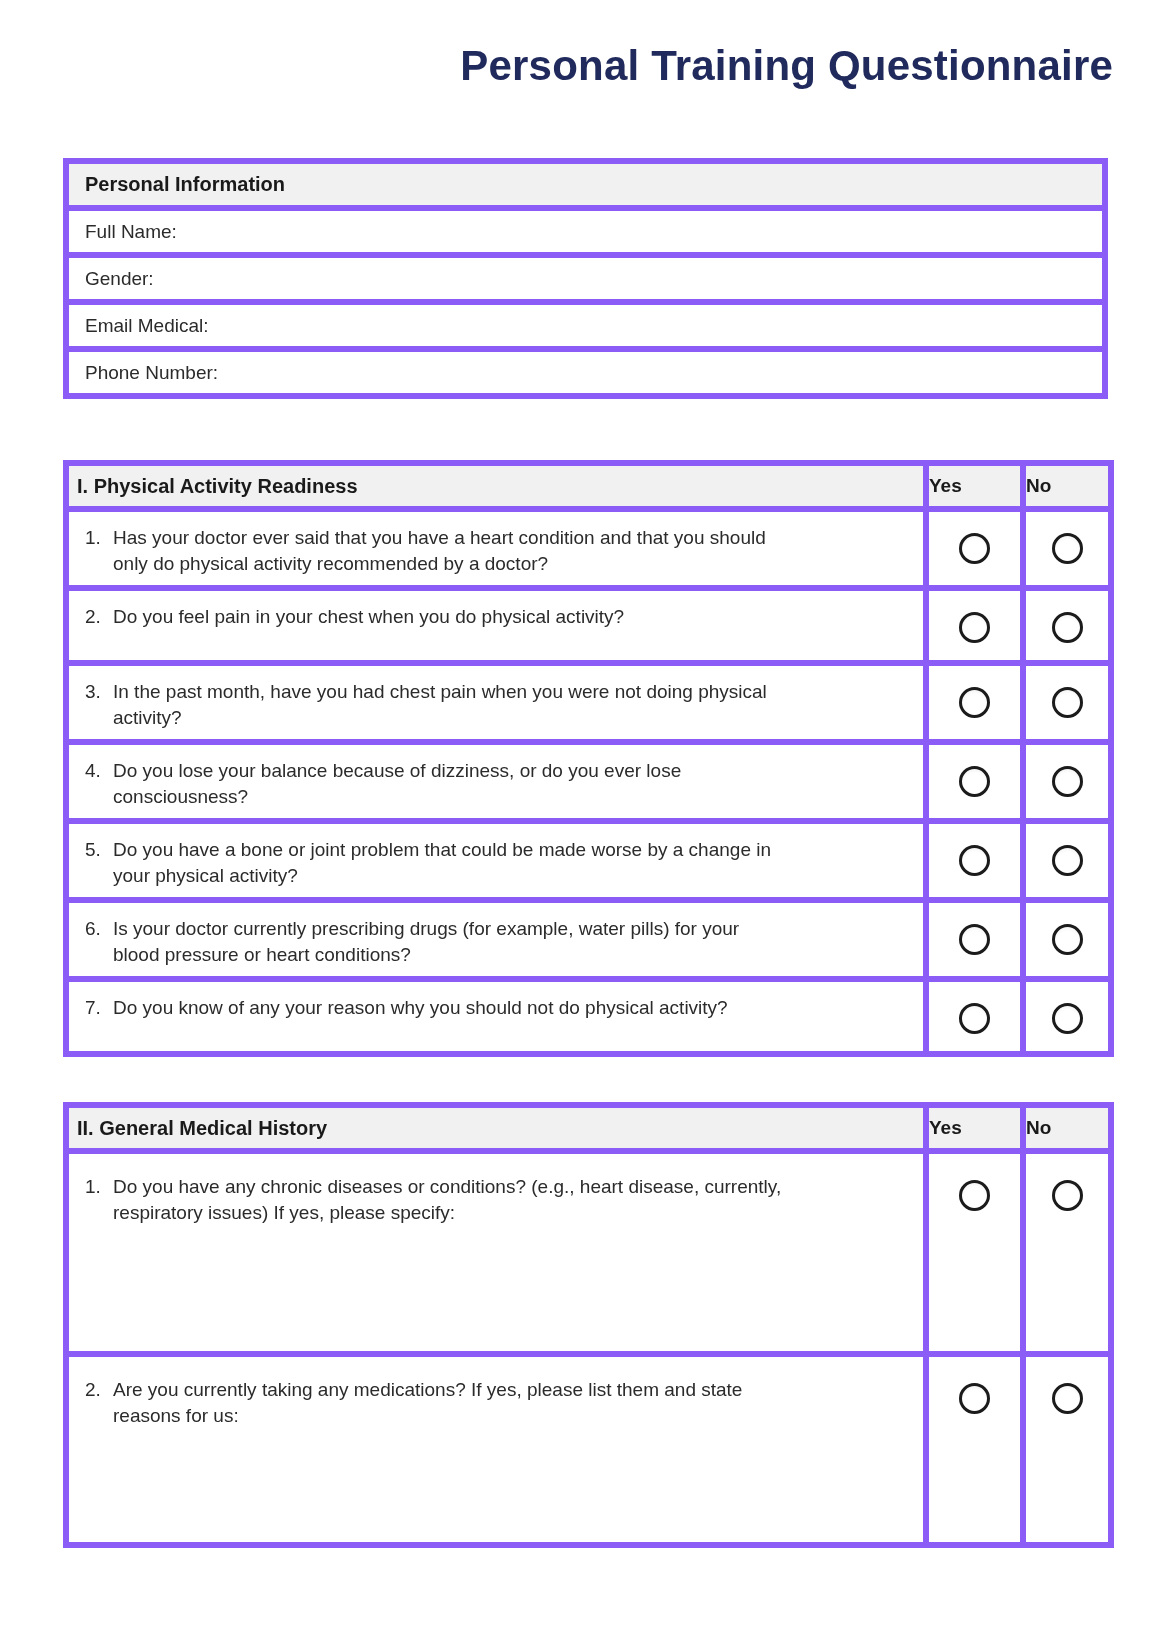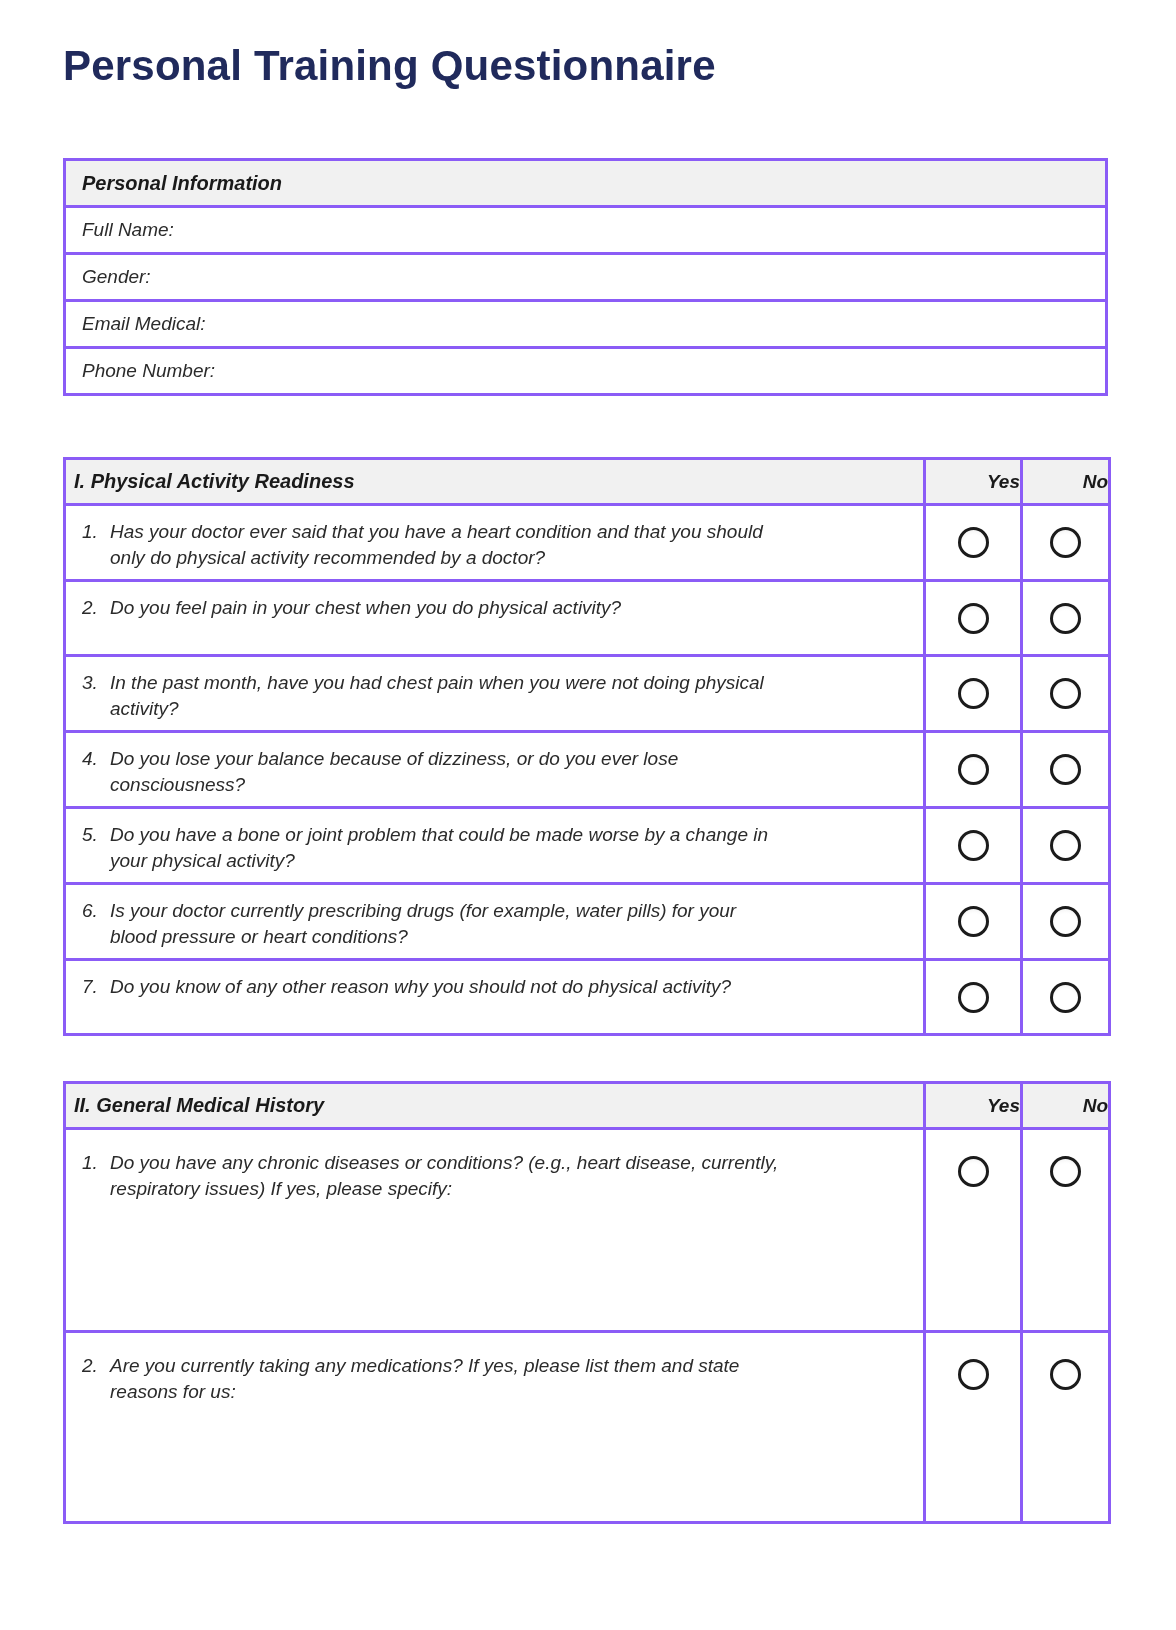--- a/index.html
+++ b/index.html
@@ -12,28 +12,28 @@
     height: 1630px;
     background: #ffffff;
     padding: 42px 63px 0 63px;
     overflow: hidden;
   }
 
   h1.doc-title {
     font-size: 42px;
     line-height: 48px;
     font-weight: bold;
-    text-align: left;
+    text-align: right;
     color: #202a5c;
     margin: 0 0 68px 0;
     letter-spacing: 0.2px;
   }
 
   table { border-collapse: collapse; width: 1045px; table-layout: fixed; }
-  td, th { border: 3px solid #8b5cf6; font-style: italic; }
+  td, th { border: 6px solid #8b5cf6; }
 
   
   table.pi-table { margin-bottom: 61px; }
   table.pi-table th.pi-header {
     background: #f1f1f1;
     height: 47px;
     text-align: left;
     vertical-align: middle;
     padding-left: 16px;
     font-size: 20px;
@@ -56,21 +56,21 @@
 
   table.q-table th {
     background: #f1f1f1;
     height: 46px;
     vertical-align: middle;
     font-size: 20px;
     font-weight: bold;
     color: #1a1a1a;
   }
   table.q-table th.sec-title { text-align: left; padding-left: 8px; }
-  table.q-table th.yn-head   { text-align: right; font-size: 19px; }
+  table.q-table th.yn-head   { text-align: left; font-size: 19px; }
 
   table.q-table td { background: #ffffff; vertical-align: top; }
   table.q-table td.q-cell {
     padding: 13px 14px 8px 16px;
     font-size: 19px;
     line-height: 26px;
     color: #2b2b2b;
   }
   .q-line { display: flex; align-items: flex-start; }
   .q-num  { flex: 0 0 28px; }
@@ -219,21 +219,21 @@
             <div class="radio"></div>
           </td>
         <td>
             <div class="radio"></div>
           </td>
       </tr>
       <tr>
         <td class="q-cell">
           <div class="q-line">
             <span class="q-num">7.</span>
-            <span class="q-text">Do you know of any other reason why you should not do physical activity?</span>
+            <span class="q-text">Do you know of any your reason why you should not do physical activity?</span>
           </div>
         </td>
         <td>
             <div class="radio"></div>
           </td>
         <td>
             <div class="radio"></div>
           </td>
       </tr>
     </tbody>

